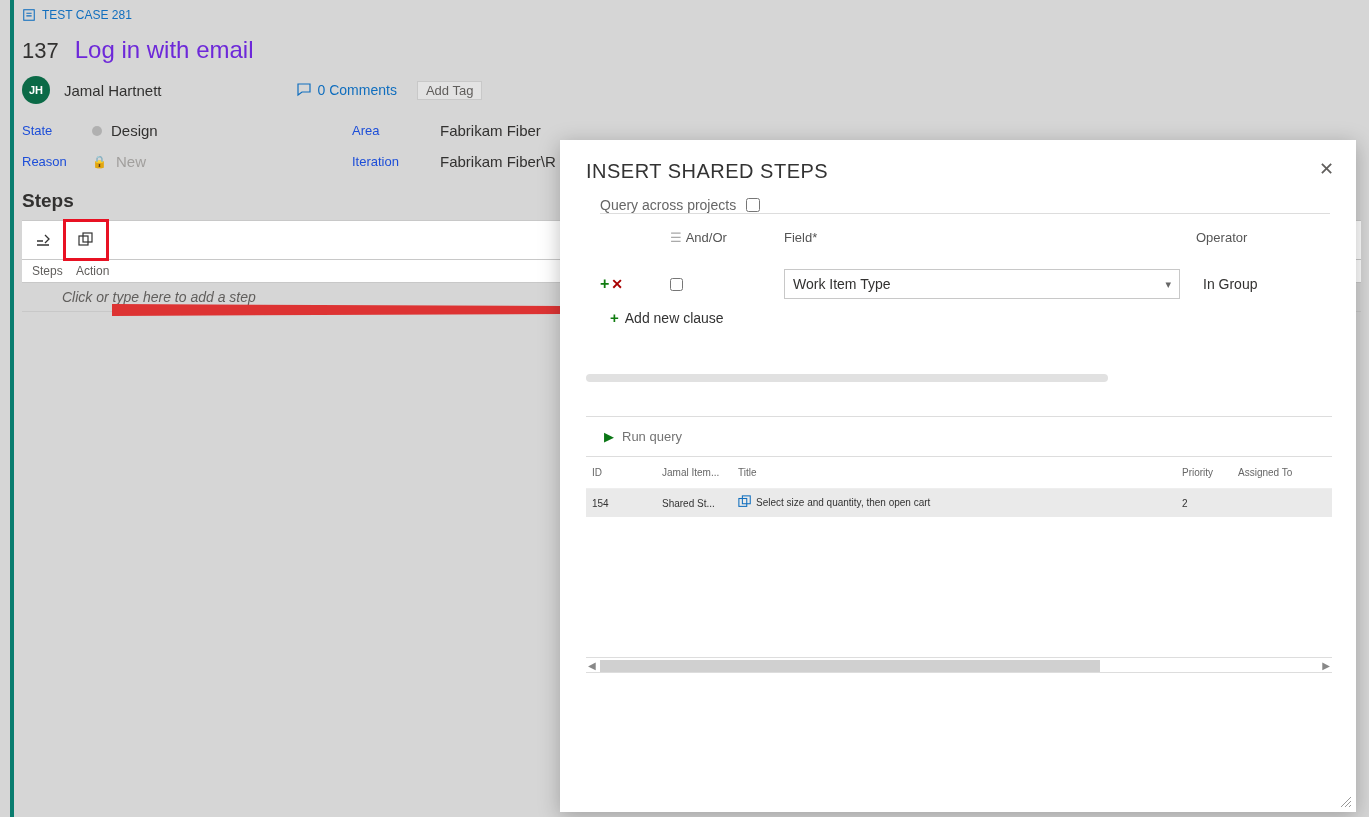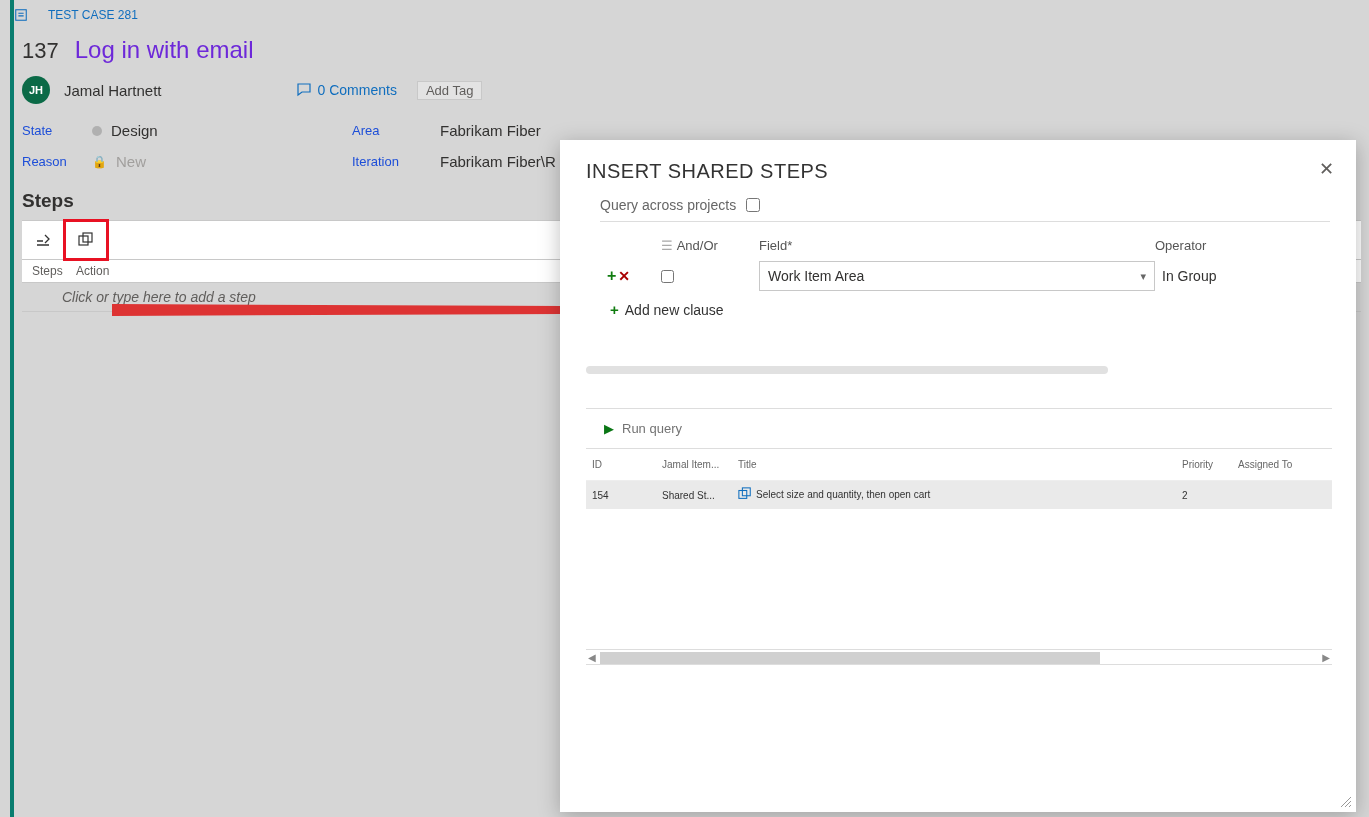--- a/index.html
+++ b/index.html
@@ -21,21 +21,22 @@
     left: 10px;
     right: 0;
     height: 100%;
     background: #d6d6d6;
     border-left: 4px solid #0a7d6f;
     padding: 8px 0 0 0;
   }
   .breadcrumb {
     display: flex;
     align-items: center;
-    gap: 20px;
+    gap: 6px;
+    padding-left: 8px;
     font-size: 12px;
     color: #106ebe;
   }
   .bc-icon { width: 14px; height: 14px; }
   .title-row {
     display: flex;
     align-items: baseline;
     padding: 14px 8px 8px 8px;
     gap: 16px;
   }
@@ -126,31 +127,32 @@
     display:flex; flex-direction:column;
     padding: 20px 22px 14px 26px;
   }
   .dlg-header { display:flex; justify-content:space-between; align-items:flex-start; }
   .dlg-title { font-size:20px; font-weight:300; letter-spacing:0.5px; color:#333; }
   .dlg-close { font-size:18px; color:#605e5c; cursor:pointer; line-height:1; }
 
   .qap-row {
     display:flex; align-items:center; gap:10px;
     margin: 14px 0 6px 14px; color:#666;
-    border-bottom:1px solid #ddd; padding-bottom:8px;
+    border-bottom:1px solid #ddd; 
     width: 730px;
   }
   .qap-row input[type=checkbox]{ width:14px; height:14px; }
 
   .clause-grid {
     margin-top: 6px;
-    margin-left: 21px;
+    margin-left: 14px;
     display:grid;
     grid-template-columns: 54px 98px 396px 180px;
     align-items:center;
+    gap:16px;
   }
   .cg-hdr { font-size:13px; color:#555; padding:4px 0 8px 0; }
   .cg-icons { display:flex; align-items:center; gap:2px; justify-content:flex-start; }
   .plus { color:#107c10; font-weight:bold; font-size:16px; cursor:pointer;}
   .xdel { color:#a80000; font-weight:bold; font-size:14px; cursor:pointer;}
   .cg-check { display:flex; align-items:center; gap:8px; }
   .field-select {
     border:1px solid #c8c8c8; background:#fff; height:30px;
     display:flex; align-items:center; justify-content:space-between;
     padding:0 8px; font-size:14px; color:#323130;
@@ -330,21 +332,21 @@
     <span class="cg-hdr">Operator</span>
 
     <span class="cg-icons">
       <span class="plus">+</span>
       <span class="xdel">✕</span>
     </span>
     <span class="cg-check">
       <input type="checkbox" style="">
     </span>
     <div class="field-select">
-      <span>Work Item Area</span>
+      <span>Work Item Type</span>
       <span class="chev">▾</span>
     </div>
     <div class="operator-cell">In Group</div>
   </div>
 
   <div class="add-clause">
     <span class="plus">+</span>
     <span>Add new clause</span>
   </div>
 

